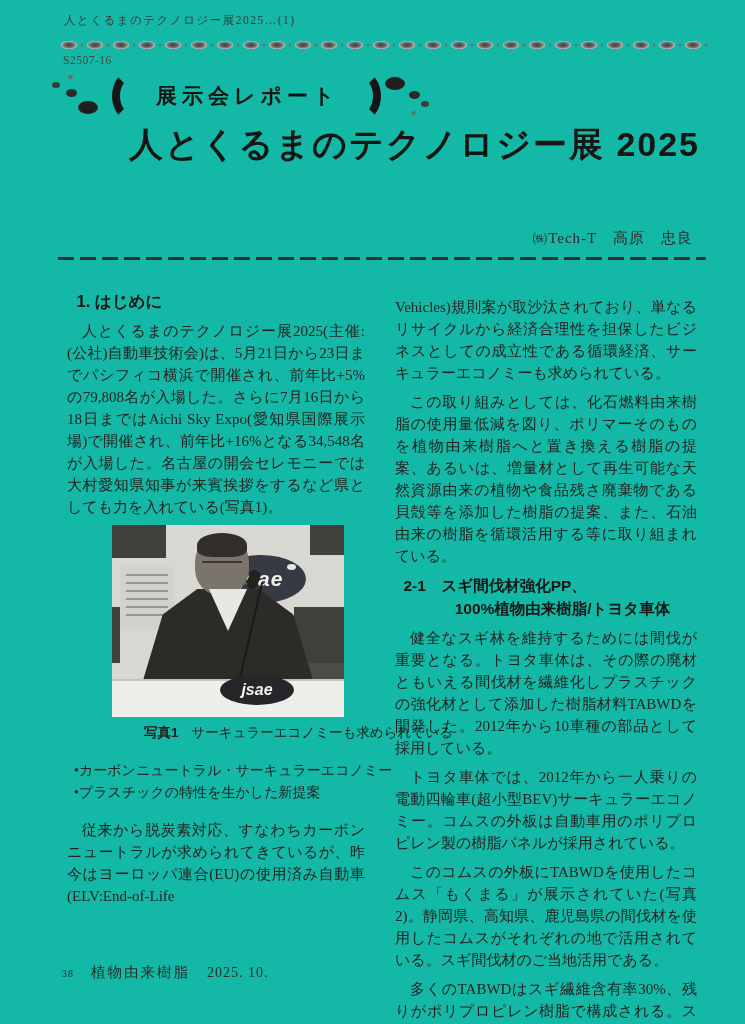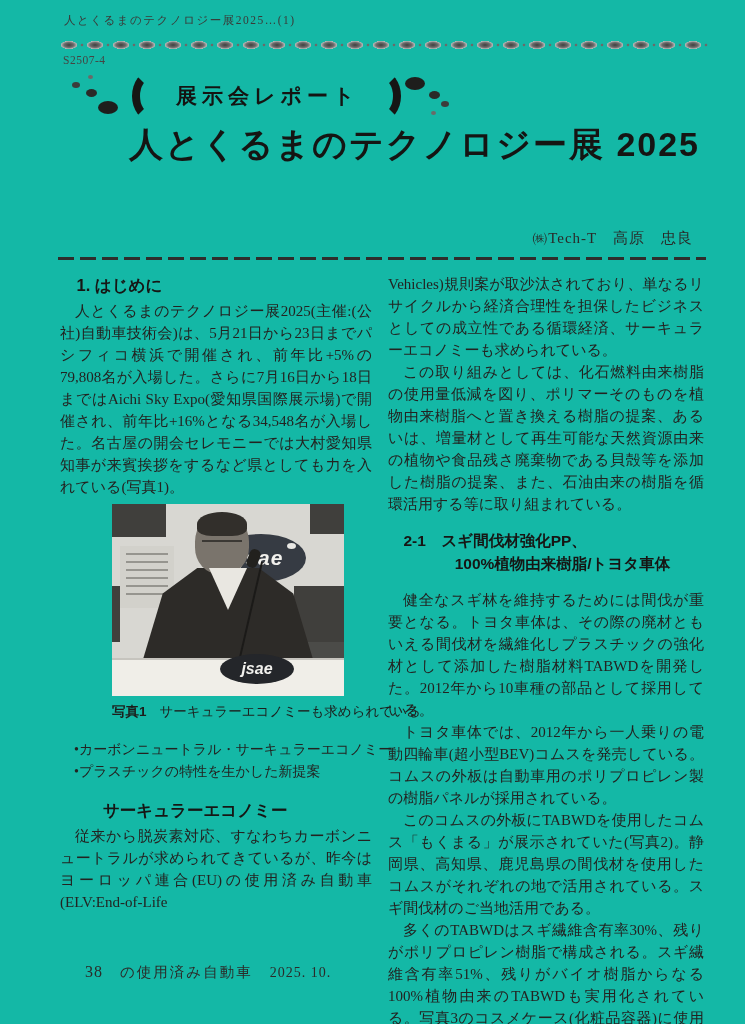--- a/index.html
+++ b/index.html
@@ -19,21 +19,21 @@
   .beads{
     position:absolute;top:39px;left:58px;width:650px;height:13px;
     background-image:
       radial-gradient(11px 5.5px at 11px 6px,#3f3f3f 0%,#6d6d6d 45%,#b9b9b9 72%,transparent 76%),
       radial-gradient(2.2px 2.2px at 24px 6px,#6a6a6a 55%,transparent 75%);
     background-size:26px 13px;background-repeat:repeat-x;
   }
   .doc-code{position:absolute;top:54px;left:63px;font-size:11.5px;letter-spacing:.5px;color:#454543;}
 
   
-  .badge{position:absolute;top:70px;left:68px;height:52px;display:flex;align-items:center;}
+  .badge{position:absolute;top:70px;left:48px;height:52px;display:flex;align-items:center;}
   .dots{position:relative;display:inline-block;width:62px;height:46px;}
   .dots i{position:absolute;border-radius:50%;background:#1e1e1c;display:block;}
   .dots-left .d1{width:5px;height:4px;left:20px;top:2px;background:#6a6a68;}
   .dots-left .d2{width:8px;height:6px;left:4px;top:9px;background:#3c3c3a;}
   .dots-left .d3{width:11px;height:8px;left:18px;top:16px;background:#2a2a28;}
   .dots-left .d4{width:20px;height:13px;left:30px;top:28px;}
   .dots-right .d1{width:20px;height:13px;left:2px;top:4px;}
   .dots-right .d2{width:11px;height:8px;left:26px;top:18px;background:#2a2a28;}
   .dots-right .d3{width:8px;height:6px;left:38px;top:28px;background:#3c3c3a;}
   .dots-right .d4{width:5px;height:4px;left:28px;top:38px;background:#6a6a68;}
@@ -43,30 +43,30 @@
   .badge-label{font-size:21px;font-weight:bold;letter-spacing:5px;color:#141412;padding:0 4px;}
 
   
   .title{position:absolute;top:122px;left:0;width:745px;margin:0;text-align:center;
          font-size:34px;font-weight:bold;letter-spacing:2px;color:#151513;padding-left:42px;}
   .author{position:absolute;top:229px;right:52px;font-size:15px;letter-spacing:1px;color:#2a2a28;}
   .rule-dashed{position:absolute;top:257px;left:58px;width:648px;height:3px;
     background:repeating-linear-gradient(90deg,#2e2e2c 0 16px,transparent 16px 22px);}
 
   
-  .col{position:absolute;top:273px;font-size:15px;line-height:22px;text-align:justify;color:#232321;}
+  .col{position:absolute;top:289px;font-size:15px;line-height:22px;text-align:justify;color:#232321;}
   .col-left{left:60px;width:312px;}
   .col-right{left:388px;width:316px;}
-  .para{margin:0;text-indent:1em;}
+  .para{margin:7px;text-indent:1em;}
   .para.no-indent{text-indent:0;}
   .sec-h{margin:0 0 3px 0;font-size:16.5px;font-weight:bold;line-height:24px;color:#161614;text-indent:1em;}
   .sec-h .hl1,.sec-h .hl2{display:block;}
   .sec-h .hl2{text-indent:2.6em;}
   .sec-h.mt{margin-top:15px;}
-  .sub-h{margin:14px 0;font-size:15.5px;font-weight:bold;line-height:23px;color:#161614;}
+  .sub-h{margin:0 0;font-size:15.5px;font-weight:bold;line-height:23px;color:#161614;}
   .sub-h .shl1{display:block;text-indent:1em;}
   .sub-h .shl2{display:block;text-indent:4.3em;}
   .bullets{margin:0;padding:0;list-style:none;}
   .bullets li{margin:0;padding-left:1em;font-size:14px;line-height:22px;white-space:nowrap;}
 
   
   .photo-fig{margin:6px 0 0 52px;width:232px;}
   .photo{position:relative;width:232px;height:192px;background:#d8d7d2;overflow:hidden;}
   .ph-sq{position:absolute;background:#403f3c;}
   .sq-tl{left:0;top:0;width:54px;height:33px;}
@@ -87,39 +87,39 @@
   .head::after{content:"";position:absolute;left:7px;top:26px;width:40px;height:7px;border-top:2px solid #3b3834;}
   .suit{position:absolute;left:20px;top:64px;width:192px;height:128px;background:#2d2b28;z-index:2;
     clip-path:polygon(0% 100%,16% 20%,34% 0%,66% 0%,84% 20%,100% 100%);}
   .shirt{position:absolute;left:97px;top:64px;width:38px;height:42px;background:#e9e7e1;z-index:3;
     clip-path:polygon(0% 0%,100% 0%,50% 100%);}
   .mic-stand{position:absolute;left:149px;top:58px;width:2px;height:112px;background:#1b1a18;
     transform:rotate(13deg);transform-origin:top center;z-index:3;}
   .mic-head{position:absolute;left:136px;top:45px;width:11px;height:19px;background:#22211e;border-radius:5px;
     transform:rotate(20deg);z-index:3;}
   .podium{position:absolute;left:0;right:0;bottom:0;height:36px;background:#f0eee8;border-top:2px solid #c6c4be;z-index:3;}
-  .caption{display:flex;gap:13px;margin-top:7px;font-size:13.5px;line-height:18px;color:#1d1d1b;white-space:nowrap;}
+  .caption{display:flex;gap:13px;margin-top:7px;font-size:13.5px;line-height:18px;color:#1d1d1b;white-space:nowrap;margin-left:32px;}
   .cap-label{font-weight:bold;}
 
   .spacer-18{height:18px;}
 
   
   .footer{position:absolute;top:963px;left:62px;display:flex;align-items:baseline;gap:17px;color:#2b2b29;}
-  .footer .pgnum{font-size:16px;letter-spacing:1px;margin-left:23px;}
+  .footer .pgnum{font-size:10px;letter-spacing:1px;}
   .footer .journal{font-size:14.5px;letter-spacing:2px;}
   .footer .issue{font-size:14px;letter-spacing:1px;}
 </style>
 </head>
 <body>
 
 <div class="page">
 
   <div class="header-note serif">人とくるまのテクノロジー展2025…(1)</div>
   <div class="beads"></div>
-  <div class="doc-code serif">S2507-4</div>
+  <div class="doc-code serif">S2507-16</div>
 
   <div class="badge">
     <span class="dots dots-left">
         <i></i>
         <i class="d1"></i>
         <i class="d2"></i>
         <i class="d3"></i>
         <i class="d4"></i>
       </span>
     <span class="crescent cl"></span>
@@ -168,37 +168,36 @@
       </figcaption>
     </figure>
 
     <div class="spacer-18"></div>
     <ul class="bullets serif">
       <li>•カーボンニュートラル・サーキュラーエコノミー</li>
       <li>•プラスチックの特性を生かした新提案</li>
     </ul>
 
     <h2 class="sec-h gothic mt">
-      <span class="hl2">サーキュラーエコノミー</span>
     </h2>
     <p class="para">従来から脱炭素対応、すなわちカーボンニュートラルが求められてきているが、昨今はヨーロッパ連合(EU)の使用済み自動車(ELV:End-of-Life</p>
   </div>
 
   <div class="col col-right serif">
     <p class="para no-indent">Vehicles)規則案が取沙汰されており、単なるリサイクルから経済合理性を担保したビジネスとしての成立性である循環経済、サーキュラーエコノミーも求められている。</p>
     <p class="para">この取り組みとしては、化石燃料由来樹脂の使用量低減を図り、ポリマーそのものを植物由来樹脂へと置き換える樹脂の提案、あるいは、増量材として再生可能な天然資源由来の植物や食品残さ廃棄物である貝殻等を添加した樹脂の提案、また、石油由来の樹脂を循環活用する等に取り組まれている。</p>
     <h3 class="sub-h gothic">
       <span class="shl1">2-1　スギ間伐材強化PP、</span>
       <span class="shl2">100%植物由来樹脂/トヨタ車体</span>
     </h3>
     <p class="para">健全なスギ林を維持するためには間伐が重要となる。トヨタ車体は、その際の廃材ともいえる間伐材を繊維化しプラスチックの強化材として添加した樹脂材料TABWDを開発した。2012年から10車種の部品として採用している。</p>
-    <p class="para">トヨタ車体では、2012年から一人乗りの電動四輪車(超小型BEV)コムスを発売している。コムスの外板は自動車用のポリプロピレン製の樹脂パネルが採用されている。</p>
+    <p class="para">トヨタ車体では、2012年から一人乗りの電動四輪車(超小型BEV)サーキュラーエコノミー。コムスの外板は自動車用のポリプロピレン製の樹脂パネルが採用されている。</p>
     <p class="para">このコムスの外板にTABWDを使用したコムス「もくまる」が展示されていた(写真2)。静岡県、高知県、鹿児島県の間伐材を使用したコムスがそれぞれの地で活用されている。スギ間伐材のご当地活用である。</p>
     <p class="para">多くのTABWDはスギ繊維含有率30%、残りがポリプロピレン樹脂で構成される。スギ繊維含有率51%、残りがバイオ樹脂からなる100%植物由来のTABWDも実用化されている。写真3のコスメケース(化粧品容器)に使用されている。</p>
   </div>
 
   <div class="footer">
     <span class="pgnum serif">38</span>
-    <span class="journal gothic">の使用済み自動車</span>
+    <span class="journal gothic">植物由来樹脂</span>
     <span class="issue serif">2025. 10.</span>
   </div>
 
 </div>
 
 </body></html>

